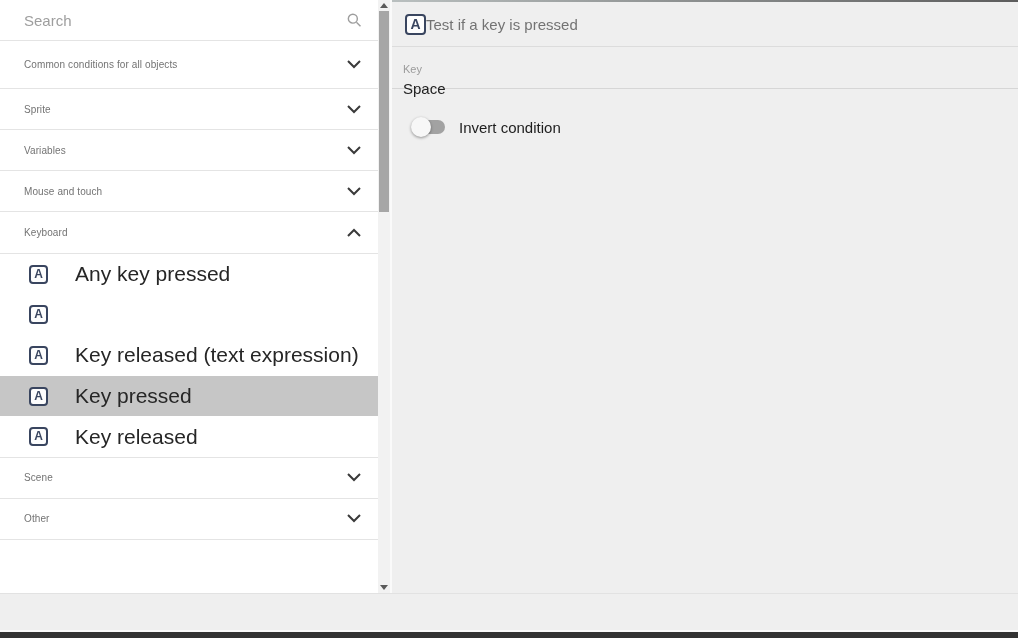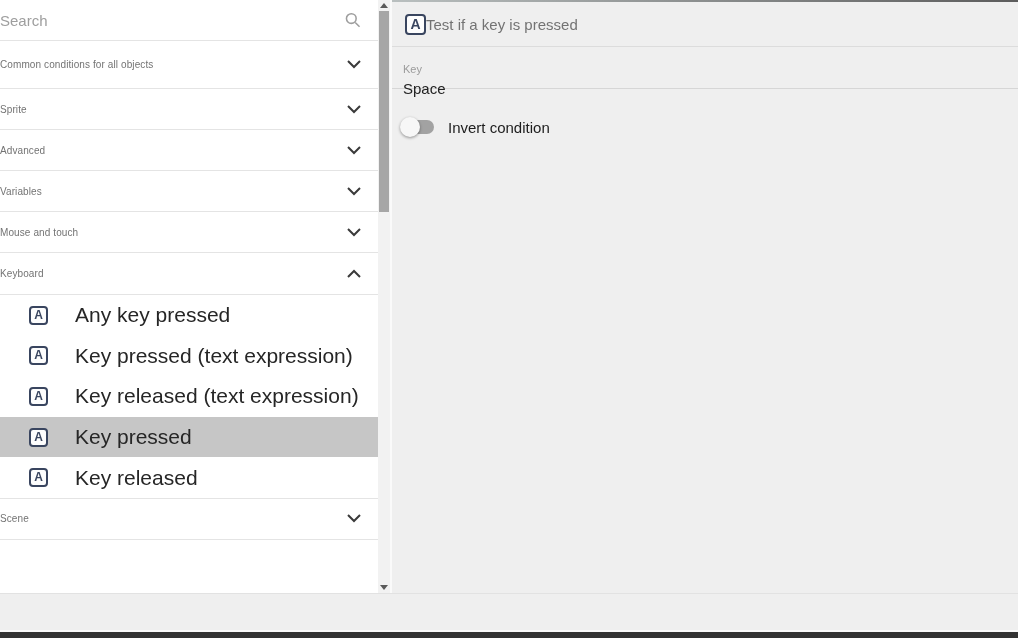--- a/index.html
+++ b/index.html
@@ -10,21 +10,21 @@
     background:#fff; overflow:hidden;
   }
 
   
   .sidebar {
     position:absolute; left:0; top:0; width:378px; height:593px;
     background:#fff; overflow:hidden;
   }
   .row {
     display:flex; align-items:center;
-    padding:0 17px 0 0;
+    padding:0 17px 0 24px;
     border-bottom:1px solid #e4e4e4;
     background:#fff; cursor:pointer;gap:35px;
   }
   .row-search { height:41px; }
   .row-cat    { height:41px; }
   .row-first  { height:48px; }
   .row-kb     { height:42px; }
   .cat-label { font-size:10px; color:#737373; letter-spacing:.1px; }
   .chev { margin-left:auto; display:block; }
 
@@ -89,21 +89,21 @@
     border-bottom:1px solid #dcdcdc;
   }
   .m-title { font-size:15px; color:#737373; }
   .m-field {
     position:absolute; top:48px; left:0; right:0; height:41px;
     border-bottom:1px solid #d6d6d6;
   }
   .f-label { position:absolute; top:15px; left:11px; font-size:11px; color:#9b9b9b; }
   .f-value { position:absolute; top:32px; left:11px; font-size:15px; color:#222; cursor:text; }
   .m-toggle {
-    position:absolute; top:112px; left:8px; height:30px;
+    position:absolute; top:112px; left:19px; height:30px;
     display:flex; align-items:center;
   }
   .switch { position:relative; width:36px; height:20px; margin-right:12px; cursor:pointer; }
   .sw-track {
     position:absolute; left:2px; top:3px; width:32px; height:14px;
     border-radius:7px; background:#a2a2a2;
   }
   .sw-thumb {
     position:absolute; left:0; top:0; width:20px; height:20px;
     border-radius:50%; background:#f7f7f7;
@@ -141,26 +141,20 @@
         </svg>
     </div>
 
     <div class="row row-cat">
       <span class="cat-label">Sprite</span>
       <svg class="chev" width="14" height="9" viewBox="0 0 14 9">
           <path d="M1 1l6 6 6-6" fill="none" stroke="#3a3a3a" stroke-width="2"></path>
         </svg>
     </div>
 
-    <div class="row row-cat">
-      <span class="cat-label">Advanced</span>
-      <svg class="chev" width="14" height="9" viewBox="0 0 14 9">
-          <path d="M1 1l6 6 6-6" fill="none" stroke="#3a3a3a" stroke-width="2"></path>
-        </svg>
-    </div>
 
     <div class="row row-cat">
       <span class="cat-label">Variables</span>
       <svg class="chev" width="14" height="9" viewBox="0 0 14 9">
           <path d="M1 1l6 6 6-6" fill="none" stroke="#3a3a3a" stroke-width="2"></path>
         </svg>
     </div>
 
     <div class="row row-cat">
       <span class="cat-label">Mouse and touch</span>
@@ -176,21 +170,20 @@
         </svg>
     </div>
 
     <div class="sub-list">
       <div class="sub-row">
         <span class="kbd-chip">A</span>
         <span class="sub-label">Any key pressed</span>
       </div>
       <div class="sub-row">
         <span class="kbd-chip">A</span>
-        <span class="sub-label">Key pressed (text expression)</span>
       </div>
       <div class="sub-row">
         <span class="kbd-chip">A</span>
         <span class="sub-label">Key released (text expression)</span>
       </div>
       <div class="sub-row selected">
         <span class="kbd-chip">A</span>
         <span class="sub-label">Key pressed</span>
       </div>
       <div class="sub-row">
@@ -199,20 +192,26 @@
       </div>
     </div>
 
     <div class="row row-cat">
       <span class="cat-label">Scene</span>
       <svg class="chev" width="14" height="9" viewBox="0 0 14 9">
           <path d="M1 1l6 6 6-6" fill="none" stroke="#3a3a3a" stroke-width="2"></path>
         </svg>
     </div>
 
+    <div class="row row-cat">
+      <span class="cat-label">Other</span>
+      <svg class="chev" width="14" height="9" viewBox="0 0 14 9">
+          <path d="M1 1l6 6 6-6" fill="none" stroke="#3a3a3a" stroke-width="2"></path>
+        </svg>
+    </div>
 
   </div>
 
   <div class="vscroll">
     <div class="vs-btn up">
       <div class="tri-up"></div>
     </div>
     <div class="vs-thumb"></div>
     <div class="vs-btn down">
       <div class="tri-down"></div>

